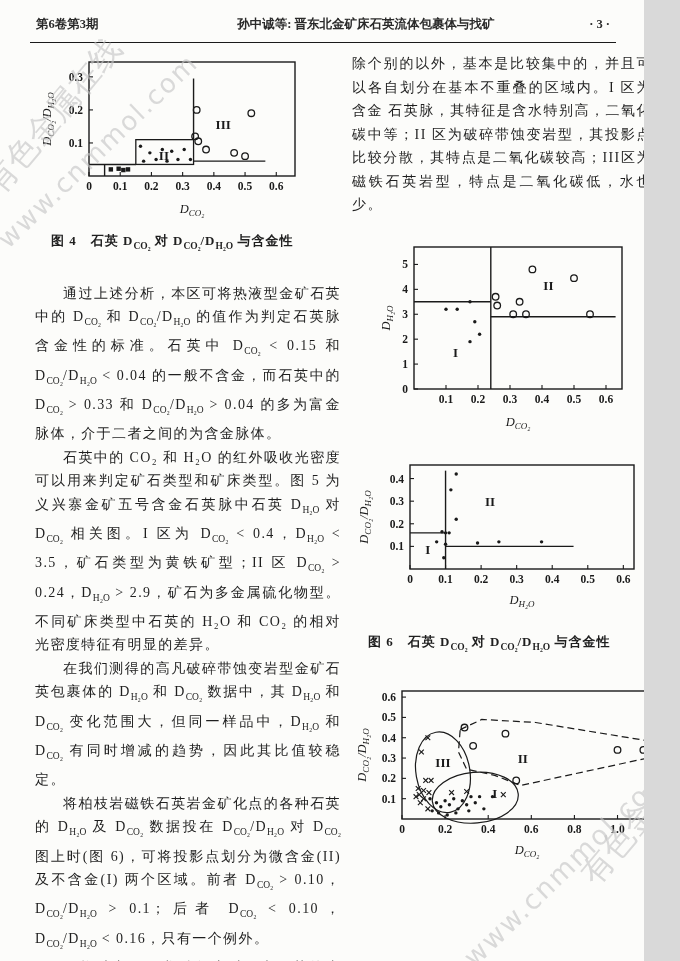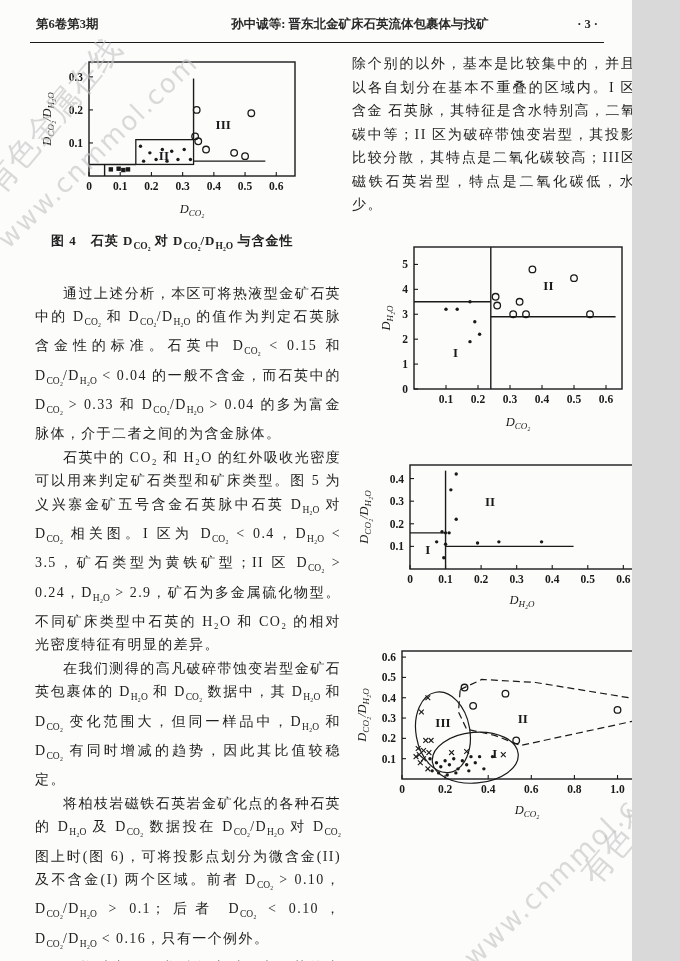--- a/index.html
+++ b/index.html
@@ -1,17 +1,17 @@
 <!DOCTYPE html>
 <html><head>
 <meta charset="utf-8">
 <style>
   html,body{margin:0;padding:0;background:#d9d9d9;}
   .page{position:relative;width:632px;height:961px;background:#fcfcfa;overflow:hidden;
-        font-family:"Liberation Serif","DejaVu Serif",serif;color:#1f1f1f;}
+        font-family:"Liberation Serif","DejaVu Serif",serif;color:#1f1f1f;padding-left:12px;}
   .header{position:absolute;top:16px;left:36px;right:34px;display:flex;align-items:baseline;
           font-size:12.5px;font-weight:bold;color:#2a2a2a;}
   .header .side{white-space:nowrap;}
   .header .center{flex:1;text-align:center;margin-left:44px;}
   .rule{position:absolute;top:42px;left:30px;right:28px;border-top:1.6px solid #1a1a1a;height:0;}
   .col{position:absolute;top:52px;}
   .col.left{left:35px;width:306px;}
   .col.right{left:352px;width:300px;}
   .para{margin:0;font-size:14px;line-height:23.5px;letter-spacing:1.4px;
         text-align:justify;text-indent:2em;}
@@ -207,20 +207,21 @@
           <circle cx="95.11111111111111" cy="77.82608695652175" r="1.7" fill="#1a1a1a"></circle>
           <circle cx="82.66666666666666" cy="86.86956521739131" r="1.7" fill="#1a1a1a"></circle>
           <circle cx="91.55555555555556" cy="89.1304347826087" r="1.7" fill="#1a1a1a"></circle>
           <circle cx="89.77777777777777" cy="102.69565217391305" r="1.7" fill="#1a1a1a"></circle>
           <circle cx="123.55555555555556" cy="88" r="1.7" fill="#1a1a1a"></circle>
           <circle cx="144.88888888888889" cy="86.86956521739131" r="1.7" fill="#1a1a1a"></circle>
           <circle cx="187.55555555555557" cy="86.86956521739131" r="1.7" fill="#1a1a1a"></circle>
           <text x="73.77777777777777" y="98.78260869565217" fill="#1a1a1a" font-size="13" text-anchor="middle" font-family="&quot;Liberation Serif&quot;,&quot;DejaVu Serif&quot;,serif" font-weight="bold"><tspan>I</tspan></text>
           <text x="136" y="51.30434782608697" fill="#1a1a1a" font-size="13" text-anchor="middle" font-family="&quot;Liberation Serif&quot;,&quot;DejaVu Serif&quot;,serif" font-weight="bold"><tspan>II</tspan></text>
         </svg>
+      <figcaption class="fig-caption">图 6　石英 D<sub>CO₂</sub> 对 D<sub>CO₂</sub>/D<sub>H₂O</sub> 与含金性</figcaption>
     </figure>
 
     <figure class="fig" id="fig7">
       <svg width="308" height="180" viewBox="0 0 308 180">
           <rect x="50" y="10" width="250" height="128" fill="none" stroke="#1a1a1a" stroke-width="1.4"></rect>
           <line x1="50" y1="138" x2="50" y2="134" stroke="#1a1a1a" stroke-width="1.1"></line>
           <text x="50" y="152" fill="#1a1a1a" font-size="11.5" text-anchor="middle" font-family="&quot;Liberation Serif&quot;,&quot;DejaVu Serif&quot;,serif" font-weight="bold"><tspan>0</tspan></text>
           <line x1="93.10344827586206" y1="138" x2="93.10344827586206" y2="134" stroke="#1a1a1a" stroke-width="1.1"></line>
           <text x="93.10344827586206" y="152" fill="#1a1a1a" font-size="11.5" text-anchor="middle" font-family="&quot;Liberation Serif&quot;,&quot;DejaVu Serif&quot;,serif" font-weight="bold"><tspan>0.2</tspan></text>
           <line x1="136.20689655172413" y1="138" x2="136.20689655172413" y2="134" stroke="#1a1a1a" stroke-width="1.1"></line>

